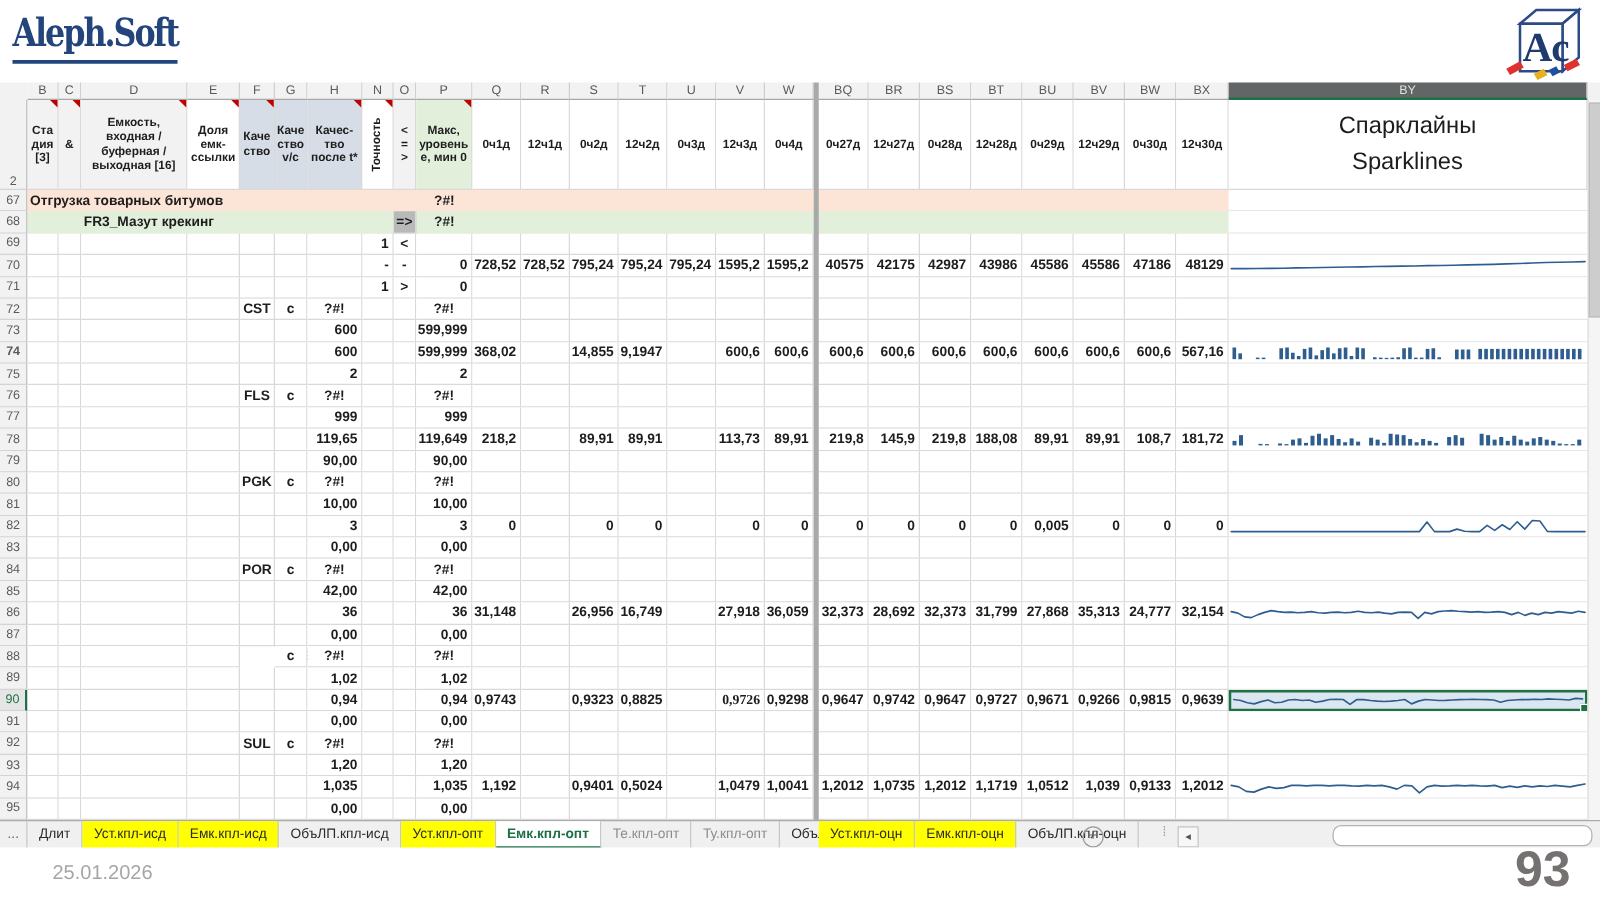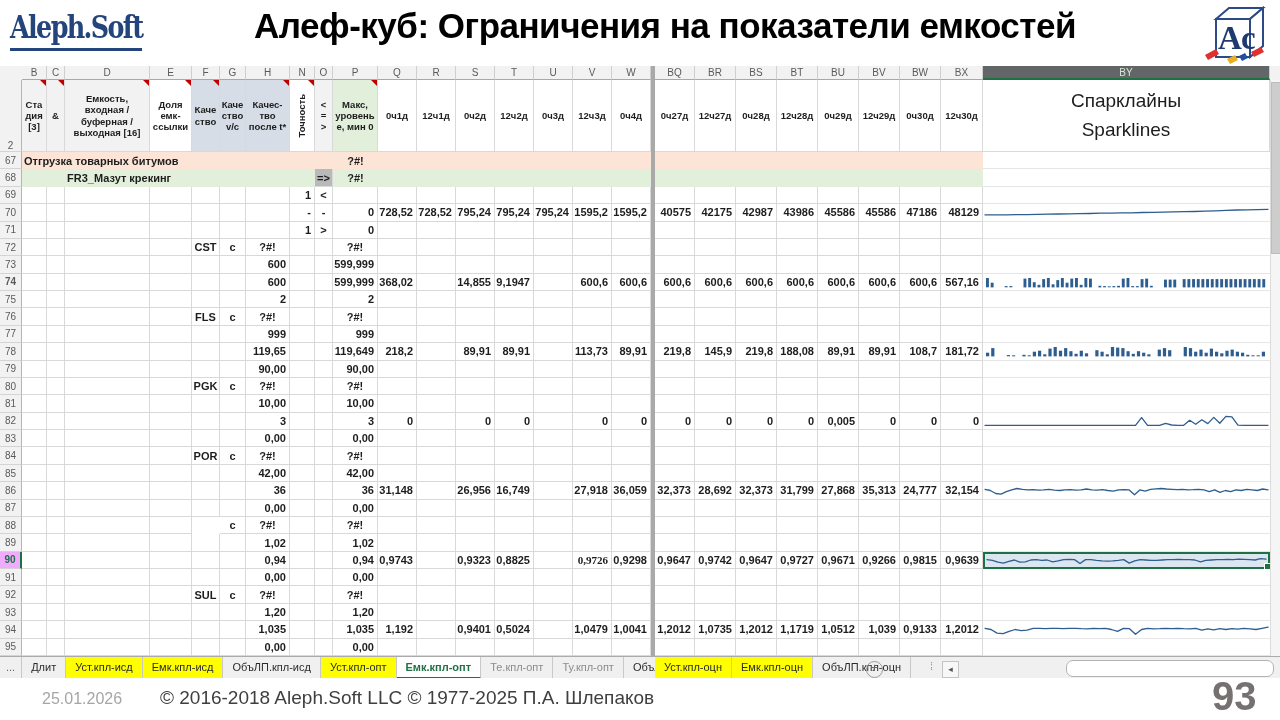--- a/index.html
+++ b/index.html
@@ -17,21 +17,21 @@
   
   .c{position:absolute;box-sizing:border-box;display:flex;align-items:center;justify-content:flex-end;
      padding:0 3px;font:700 11px "Liberation Sans",sans-serif;color:#1d1d1d;background:#fff;
      border-right:1px solid #d9d9d9;border-bottom:1px solid #d9d9d9;white-space:nowrap;overflow:hidden}
   .ctr{justify-content:center}
   .nb{background:transparent;border-right:0;border-bottom:0}
   .grayc{background:#b9b9b9}
   .rownum{position:absolute;box-sizing:border-box;display:flex;align-items:center;justify-content:center;
      background:#f2f2f2;color:#5a5a5a;font:400 10px "Liberation Sans",sans-serif;
      border-right:1px solid #b5b5b5;border-bottom:1px solid #d4d4d4}
-  .rownum.hl{background:#f0abfc;color:#1e7145;font-weight:700;border-right:2px solid #1e7145}
+  .rownum.hl{background:#e5e5e5;color:#1e7145;font-weight:400;border-right:2px solid #1e7145}
   .letter{position:absolute;box-sizing:border-box;display:flex;align-items:center;justify-content:center;
      background:#f2f2f2;color:#5a5a5a;font:400 10px "Liberation Sans",sans-serif;
      border-right:1px solid #cfcfcf;border-bottom:1px solid #a8a8a8}
   .letter.sel{background:#626666;color:#d9e6d9;border-bottom:2px solid #1e7145}
   .hd{position:absolute;box-sizing:border-box;display:flex;align-items:center;justify-content:center;
       text-align:center;white-space:normal;padding:1px 2px;background:#fff;color:#1d1d1d;
       font:700 9.5px/1.18 "Liberation Sans",sans-serif;
       border-right:1px solid #d9d9d9;border-bottom:1px solid #d9d9d9}
   .hd.gray{background:#f2f2f2}.hd.blue{background:#d7dde6}.hd.grn{background:#e2efda}
   .hd.big{font:400 19px/1.5 "Liberation Sans",sans-serif;white-space:pre-line}
@@ -76,21 +76,20 @@
   .fcopy{position:absolute;left:160px;top:9px;font-size:19px;color:#3f3f3f}
   .flinks{position:absolute;left:640px;top:5px;font-size:21px}
   .flinks a{color:#0563c1;text-decoration:underline;margin-right:8px}
   .fpage{position:absolute;left:1212px;top:-4px;font-size:40px;font-weight:700;color:#767171}
 </style>
 </head>
 <body>
 
 <div class="page">
   <div class="logo">Aleph.Soft</div>
-  <div class="title">Алеф-куб: Ограничения на показатели емкостей</div>
 
   <svg class="abs" style="left:1203px;top:3px" width="66" height="62" viewBox="0 0 66 62">
     <polygon points="13,16 26,5 60,5 47,16" fill="#ffffff" stroke="#2b4a86" stroke-width="2"></polygon>
     <polygon points="47,16 60,5 60,43 47,54" fill="#ffffff" stroke="#2b4a86" stroke-width="2"></polygon>
     <rect x="13" y="16" width="34" height="38" fill="#ffffff" stroke="#2b4a86" stroke-width="2"></rect>
     <text x="15" y="46" font-family="Liberation Serif, serif" font-weight="bold" font-size="33" fill="#1e3a6e">Ас</text>
     <polygon points="2,52 13,46 16,51 5,57" fill="#e03030"></polygon>
     <polygon points="24,56 32,52 35,57 27,61" fill="#e8b020"></polygon>
     <polygon points="36,53 42,50 45,55 39,58" fill="#2050a0"></polygon>
     <polygon points="48,49 58,44 61,49 51,54" fill="#e03030"></polygon>
@@ -1057,16 +1056,15 @@
       <div class="by" style="left: 983px; top: 638.621px; width: 287px; height: 17.3793px;"></div>
       <div class="divider" style="left: 651px; top: 66px; width: 4px; height: 590px;"></div>
       <div class="vtrack" style="left: 1270px; top: 80px; width: 10px; height: 576px;"></div>
       <div class="vthumb" style="left: 1271px; top: 82px; width: 8px; height: 170px;"></div>
     </div>
 
   <div class="tabbar" id="tabbar"><div class="tab nav">...</div><div class="tab ">Длит</div><div class="tab yellow">Уст.кпл-исд</div><div class="tab yellow">Емк.кпл-исд</div><div class="tab ">ОбъЛП.кпл-исд</div><div class="tab yellow">Уст.кпл-опт</div><div class="tab active">Емк.кпл-опт</div><div class="tab dim">Те.кпл-опт</div><div class="tab dim">Ту.кпл-опт</div><div class="tab ">ОбъЛП.кпл-опт</div><div class="tab ">Ем</div><div style="position: absolute; left: 655px; top: 0px; white-space: nowrap;"><div class="tab yellow">Уст.кпл-оцн</div><div class="tab yellow">Емк.кпл-оцн</div><div class="tab ">ОбъЛП.кпл-оцн</div></div><div class="addbtn">+</div><div class="tabdots">⁞</div><div class="harrow">◂</div><div class="hthumb"></div></div>
 
   <div class="footer">
     <div class="fdate">25.01.2026</div>
-    <div class="fcopy">© 2016-2018 Aleph.Soft LLC © 1977-2025 П.А. Шлепаков</div>
     <div class="fpage">93</div>
   </div>
 </div>
 
 </body></html>

